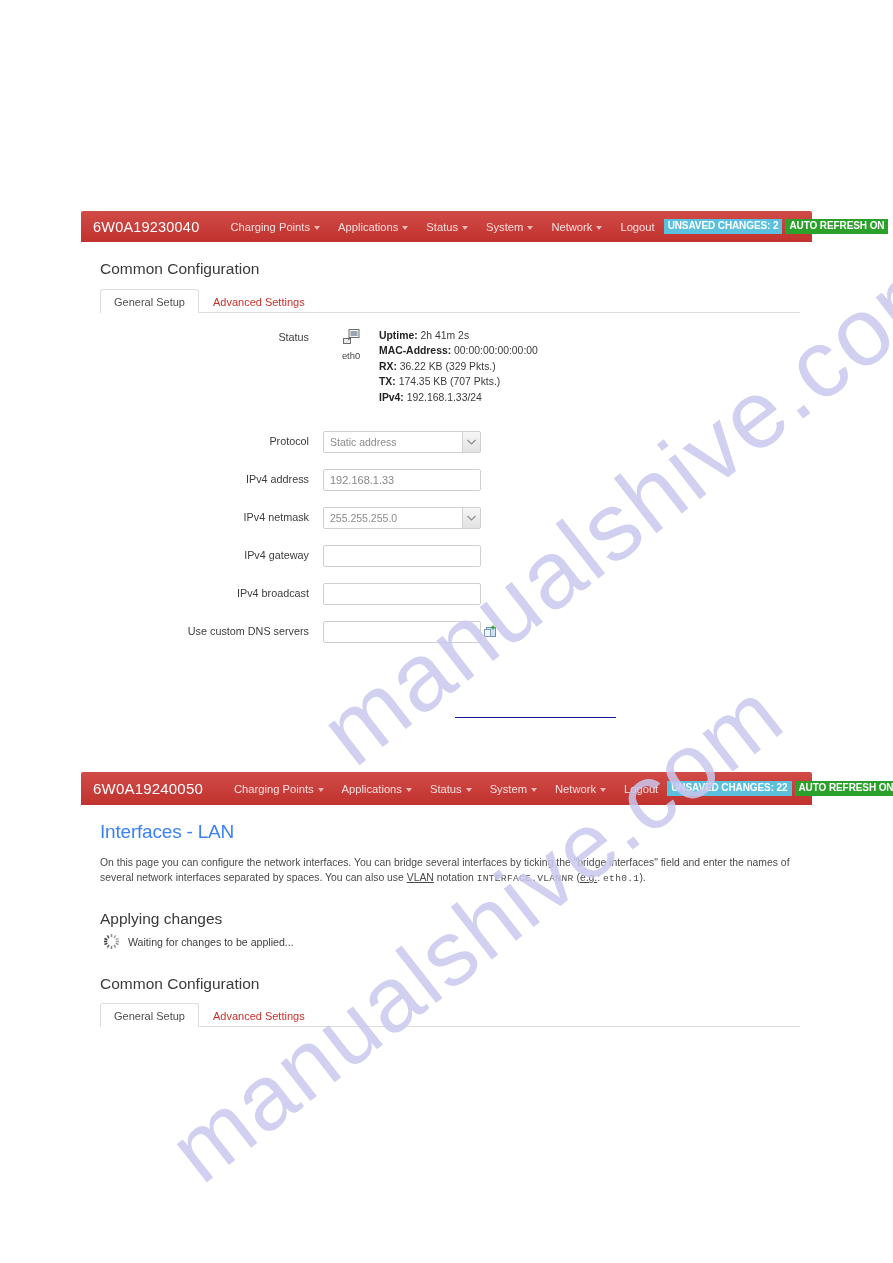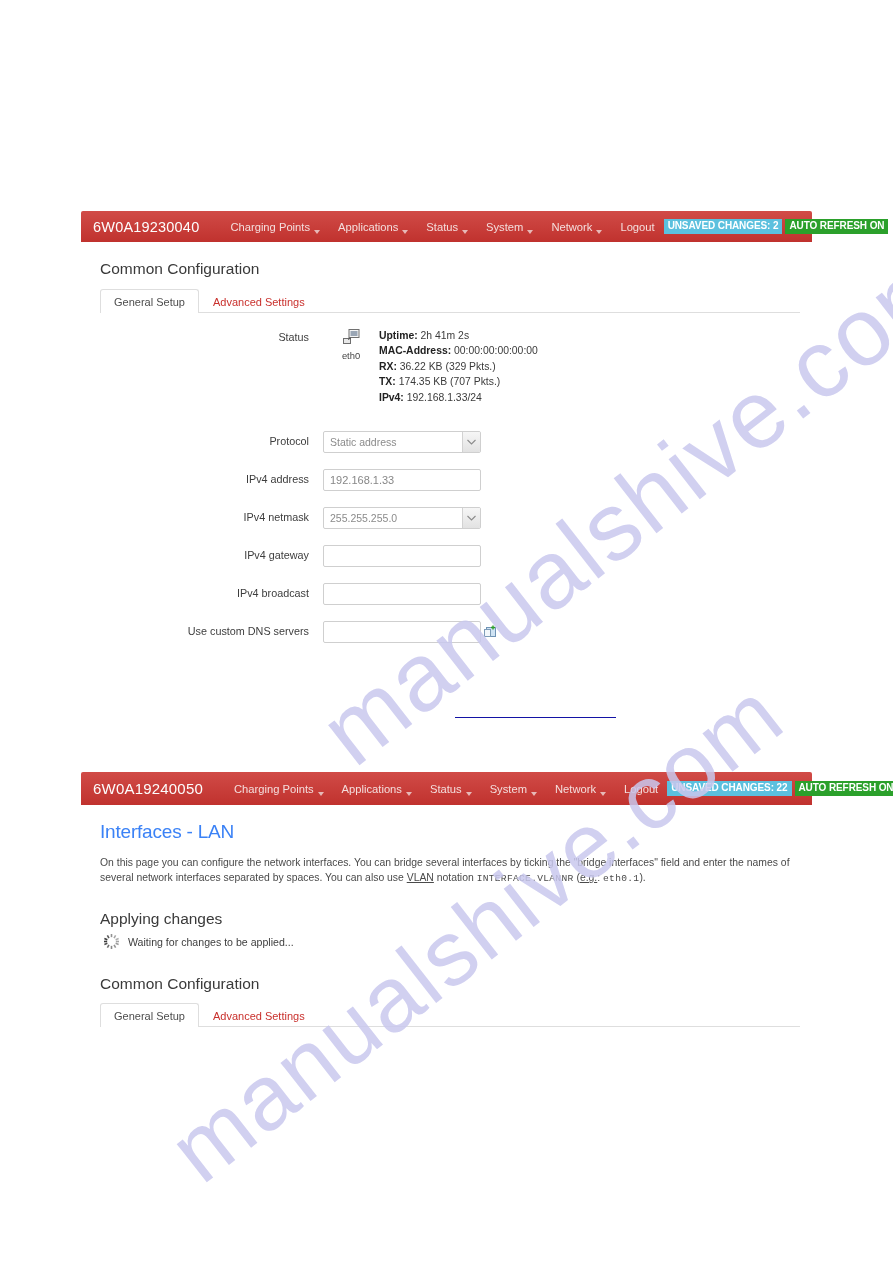--- a/index.html
+++ b/index.html
@@ -71,21 +71,21 @@
     white-space: nowrap;
   }
   .brand-b { font-size: 15px; }
   .nav-items { display: flex; align-items: center; flex: 1 1 auto; }
   .nav-item {
     color: #f4dedd;
     font-size: 11.2px;
     padding: 0 9px;
     white-space: nowrap;
     display: flex;
-    align-items: flex-end;
+    align-items: center;
     gap: 4px;
   }
   .caret {
     display: inline-block;
     width: 0; height: 0;
     border-left: 3.5px solid transparent;
     border-right: 3.5px solid transparent;
     border-top: 4px solid #e7b9b7;
     position: relative;
     top: 1px;

